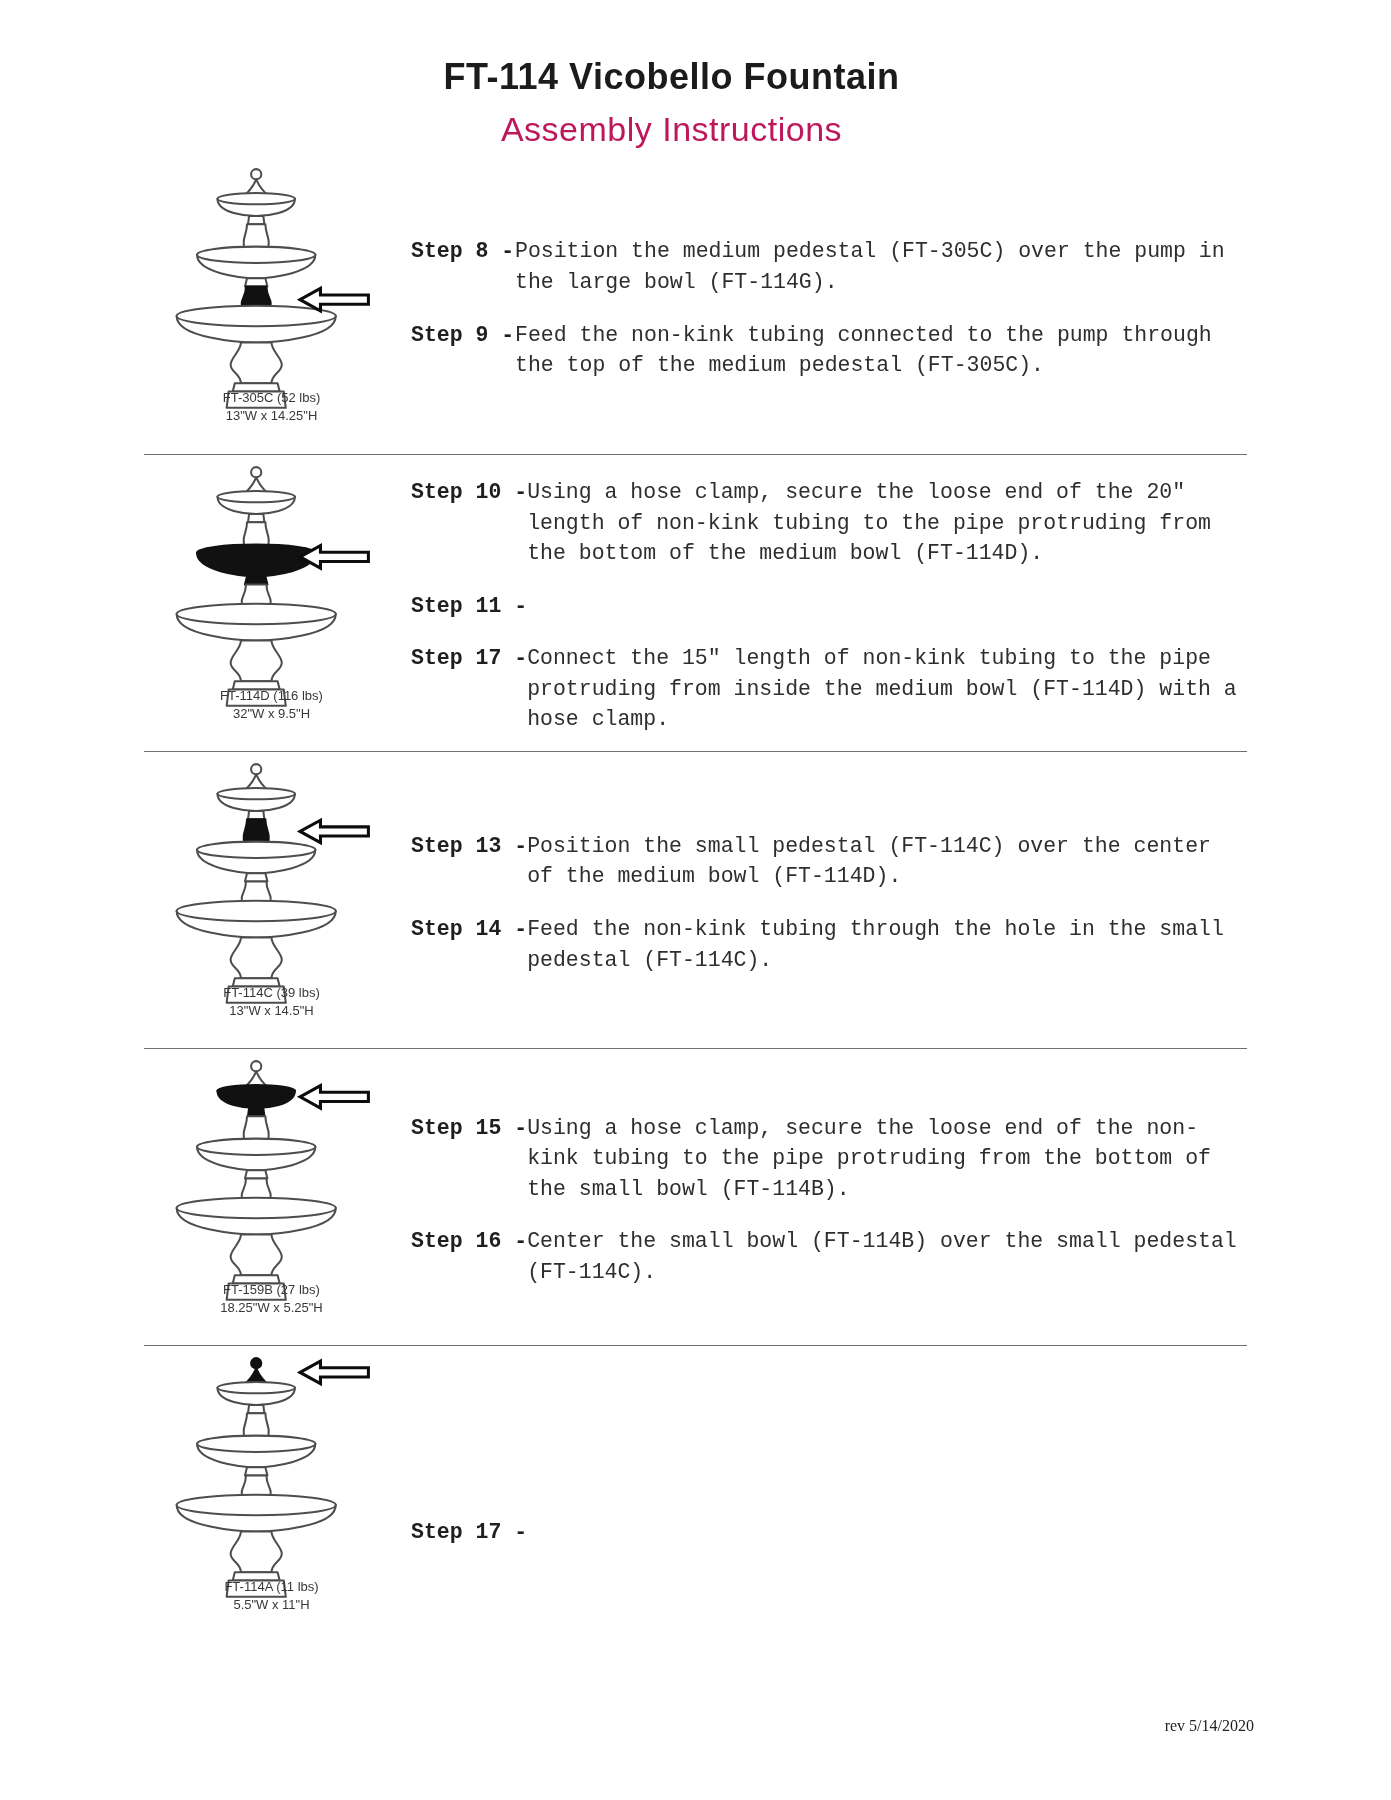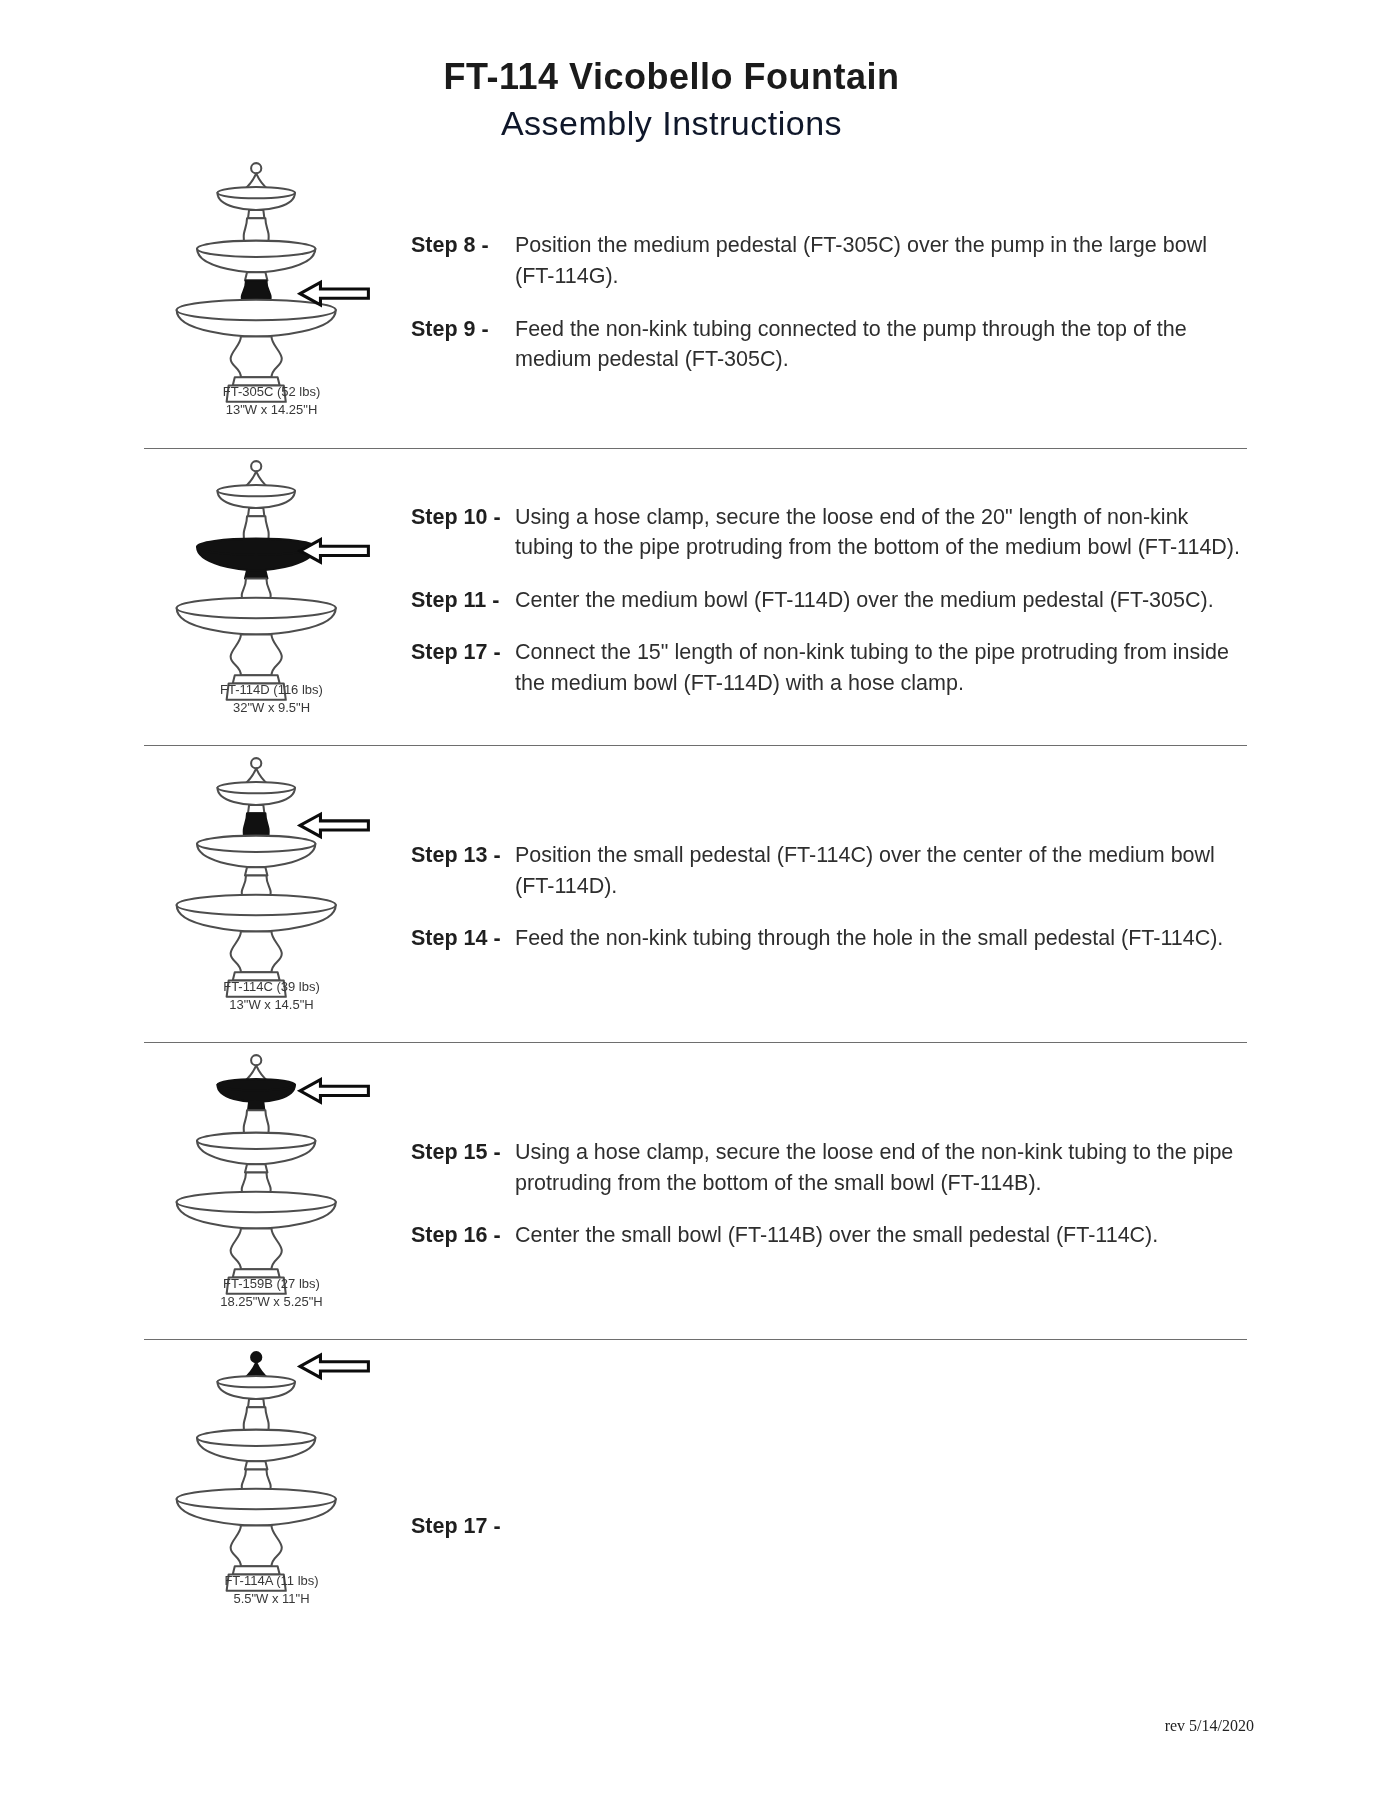--- a/index.html
+++ b/index.html
@@ -21,22 +21,22 @@
   }
   .title-line1{
     font-size:36px;
     font-weight:700;
     color:#1b1b1b;
     letter-spacing:0.5px;
   }
   .title-line2{
     font-size:34px;
     font-weight:400;
-    color:#0f172a;
-    margin-top:6px;
+    color:#be185d;
+    margin-top:12px;
     letter-spacing:0.5px;
   }
   .sections{
     margin-top:8px;
     padding:0 80px;
   }
   .section{
     display:flex;
     min-height:297px;
     box-sizing:border-box;
@@ -92,20 +92,21 @@
     flex:1;
     display:flex;
     flex-direction:column;
     justify-content:center;
     padding-left:12px;
     box-sizing:border-box;
   }
   .step{
     display:flex;
     margin:11px 0;
+    font-family:Liberation Mono, monospace;
   }
   .step-label{
     flex:0 0 104px;
     font-weight:700;
     font-size:21.5px;
     line-height:1.42;
     color:#1f1f1f;
     white-space:nowrap;
   }
   .step-text{
@@ -240,21 +241,20 @@
         <div class="part-size">32"W x 9.5"H</div>
       </div>
     </div>
     <div class="steps-col steps">
           <div class="step">
             <span class="step-label">Step 10 -</span>
             <span class="step-text">Using a hose clamp, secure the loose end of the 20" length of non-kink tubing to the pipe protruding from the bottom of the medium bowl (FT-114D).</span>
           </div>
           <div class="step">
             <span class="step-label">Step 11 -</span>
-            <span class="step-text">Center the medium bowl (FT-114D) over the medium pedestal (FT-305C).</span>
           </div>
           <div class="step">
             <span class="step-label">Step 17 -</span>
             <span class="step-text">Connect the 15" length of non-kink tubing to the pipe protruding from inside the medium bowl (FT-114D) with a hose clamp.</span>
           </div>
         </div>
   </div>
 
   <div class="section with-divider">
     <div class="figure-col">

